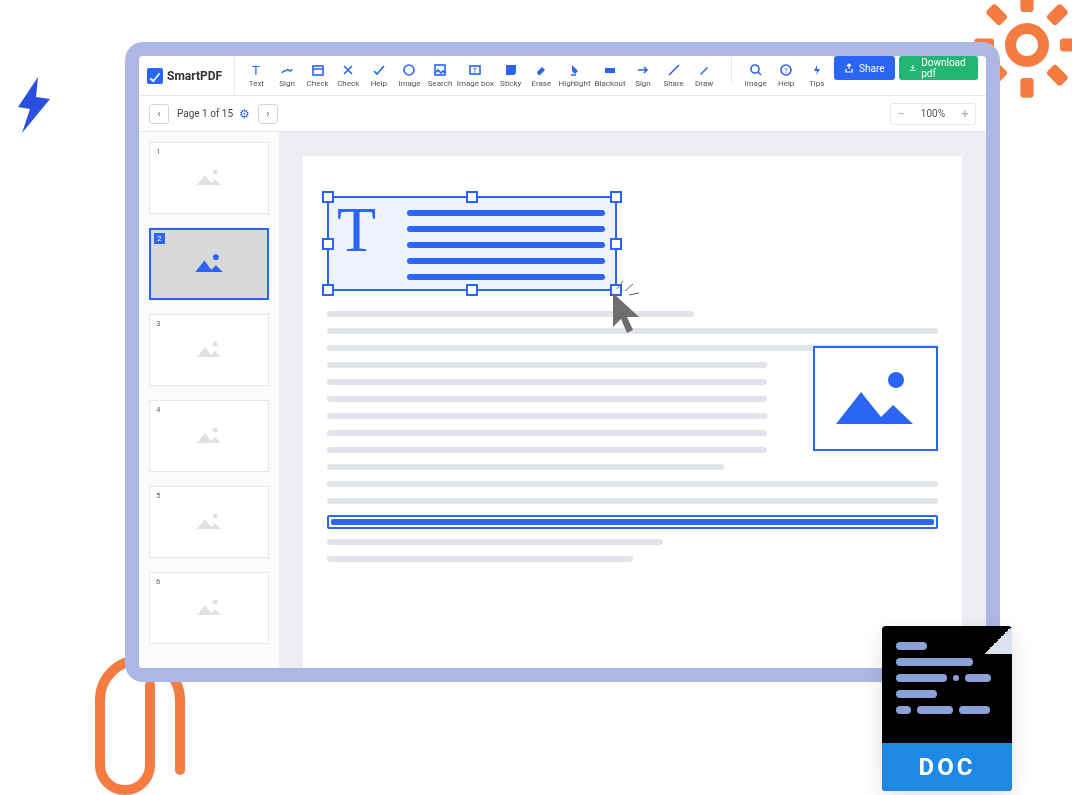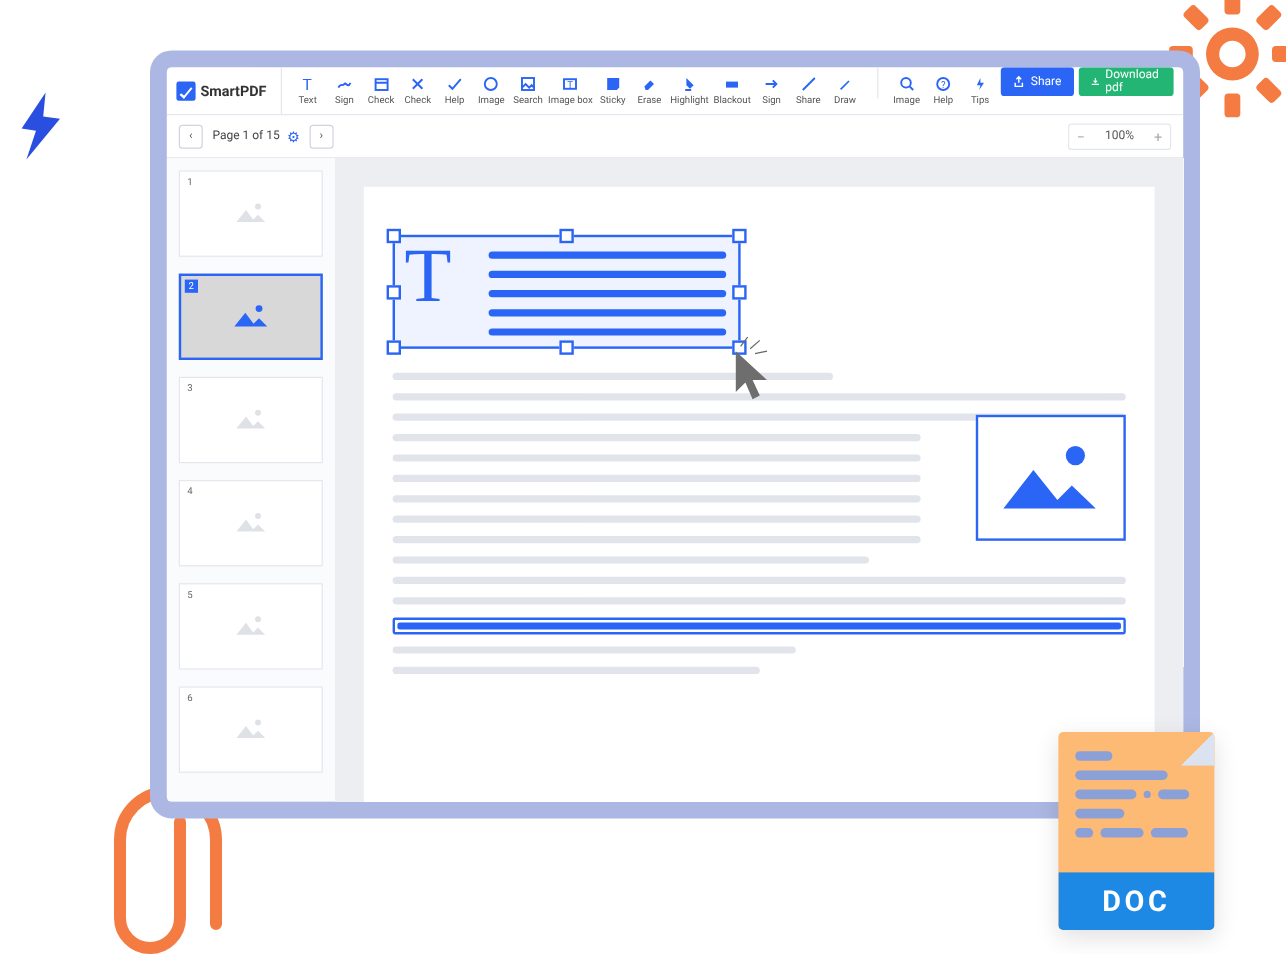--- a/index.html
+++ b/index.html
@@ -68,21 +68,21 @@
 .tline{height:6px;background:#e1e4ea;border-radius:3px;margin-bottom:11px;}
 
 
 .pimg{position:absolute;top:190px;right:24px;width:125px;height:105px;border:2px solid #2A65F6;background:#fff;display:flex;align-items:center;justify-content:center;}
 
 
 .hlbar{height:14px;border:2px solid #2A65F6;border-radius:2px;margin:10px 0;position:relative;}
 .hlbar:after{content:"";position:absolute;inset:2px;background:#2A65F6;border-radius:2px;}
 
 
-.doc{position:absolute;bottom:20px;right:60px;width:130px;height:165px;background:#fdba74;border-radius:4px;box-shadow:0 6px 20px rgba(0,0,0,.12);overflow:hidden;}
+.doc{position:absolute;bottom:4px;right:60px;width:130px;height:165px;background:#000000;border-radius:4px;box-shadow:0 6px 20px rgba(0,0,0,.12);overflow:hidden;}
 .doc .fold{position:absolute;top:0;right:0;width:28px;height:28px;background:linear-gradient(135deg,transparent 50%,#dbe2f0 50%);}
 .doc .body{padding:16px 14px;display:block;}
 .docline{height:8px;background:#8AA0D6;border-radius:4px;margin-bottom:8px;}
 .doc .band{position:absolute;bottom:0;left:0;right:0;height:48px;background:#1E88E5;color:#fff;display:flex;align-items:center;justify-content:center;font-size:24px;font-weight:700;letter-spacing:3px;}
 
 
 .ico-stroke{stroke:#2A65F6;stroke-width:1.6;fill:none;}
 </style>
 </head>
 <body>

